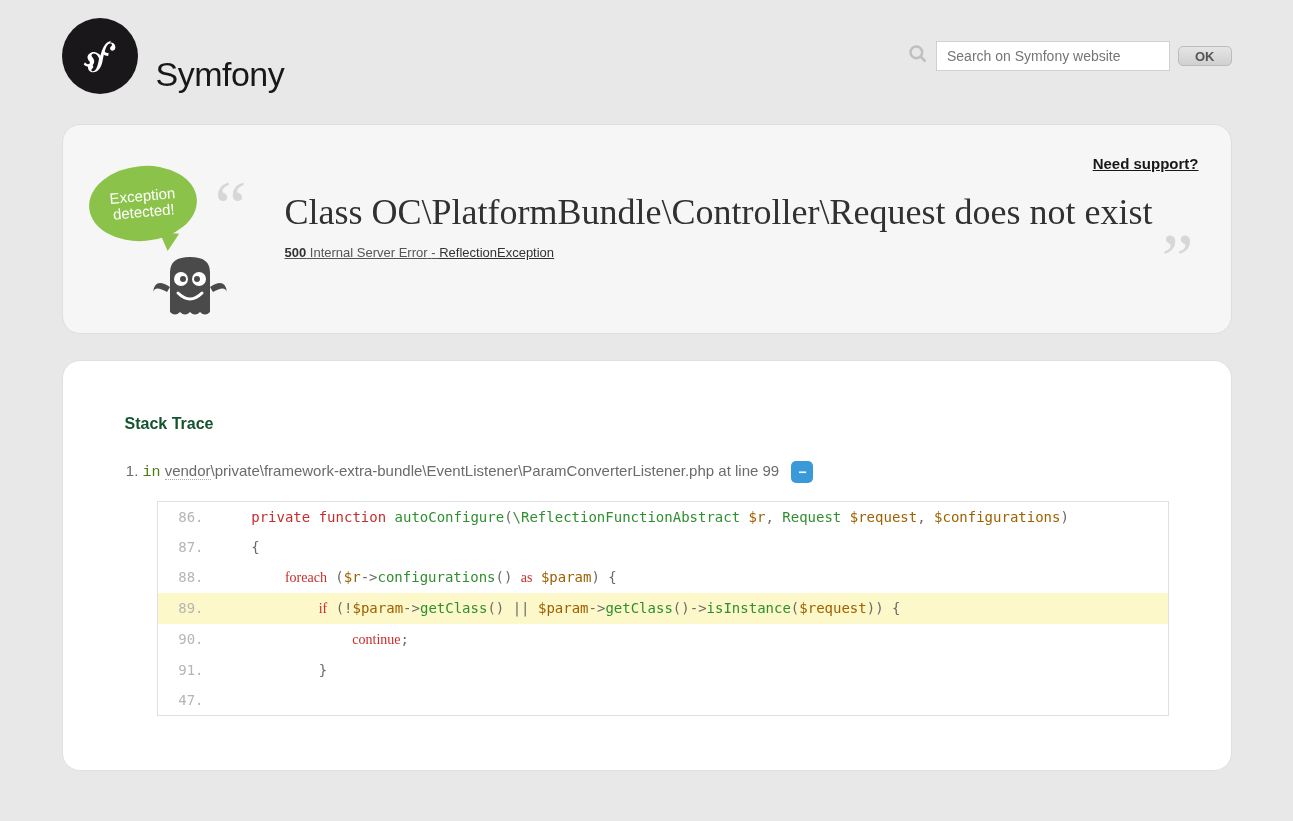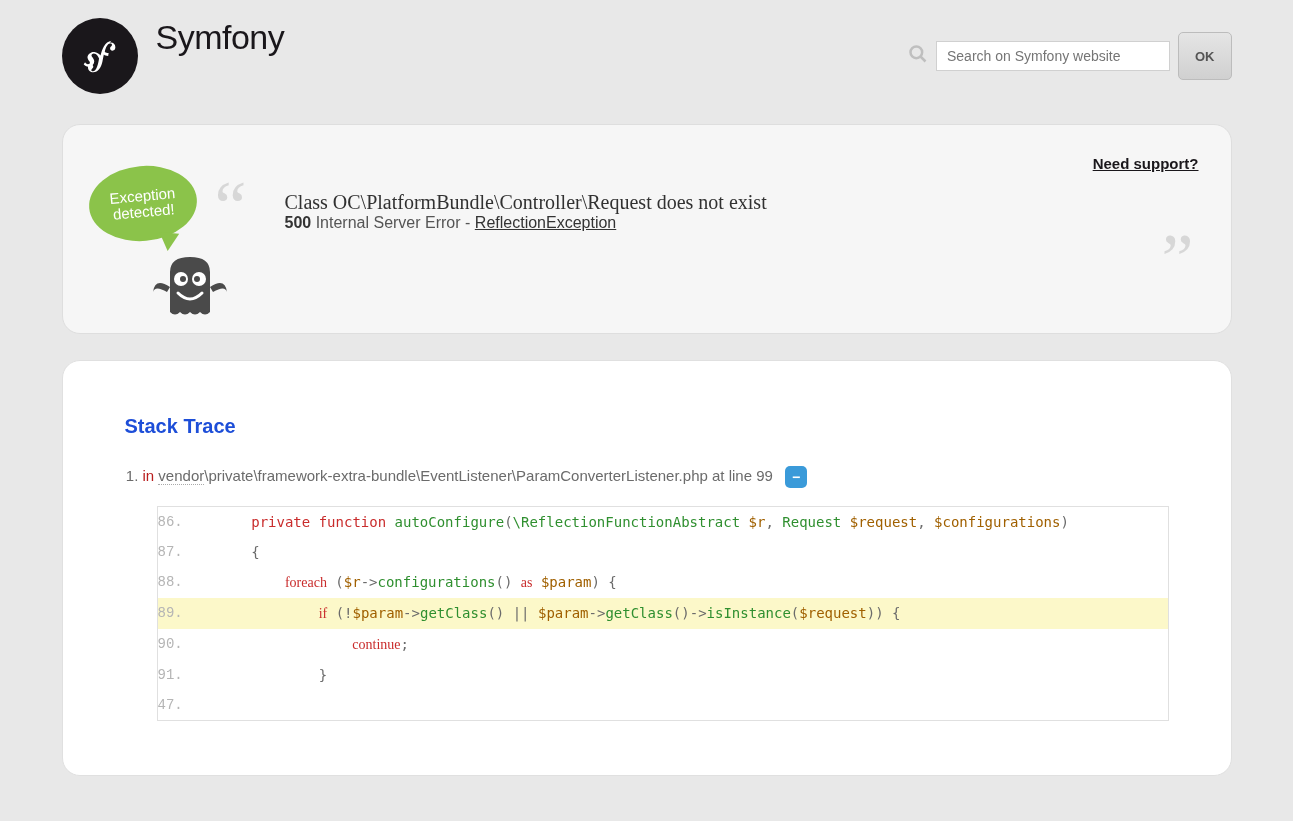--- a/index.html
+++ b/index.html
@@ -12,42 +12,42 @@
       max-width: 1230px;
       margin: 0 auto;
       padding: 18px 30px 0;
     }
     .header {
       display: flex;
       align-items: center;
       justify-content: space-between;
       margin-bottom: 30px;
     }
-    .logo-block { display: flex; align-items: flex-start; gap: 18px; }
+    .logo-block { display: flex; align-items: flex-end; gap: 18px; }
     .logo-circle {
       width: 76px; height: 76px; border-radius: 50%;
       background: #1a171b;
       display: flex; align-items: center; justify-content: center;
     }
     .logo-circle svg { width: 48px; height: 48px; }
     .logo-text {
       font-size: 34px; font-weight: 400; color: #1a171b;
       letter-spacing: -0.5px;
     }
     .search-area { display: flex; align-items: center; gap: 8px; }
     .search-icon-wrap { color: #bfbfbf; }
     .search-input {
       width: 234px; height: 30px;
       border: 1px solid #d0d0d0;
       padding: 0 10px;
       font-size: 14px; color: #888;
       background: #fff;
     }
     .ok-btn {
-      height: 48px; padding: 0 16px;
+      height: 20px; padding: 0 16px;
       background: linear-gradient(#e5e5e5,#d0d0d0);
       border: 1px solid #bcbcbc;
       border-radius: 5px;
       font-weight: bold; color: #555;
       font-size: 13px;
       cursor: pointer;
     }
 
     .panel {
       background: #f6f6f6;
@@ -92,46 +92,46 @@
       font-size: 72px; color: #d7d7d7; font-family: Georgia, serif;
       line-height: 0.5;
     }
     .quote-close {
       position: absolute; right: -5px; top: 80px;
       font-size: 72px; color: #d7d7d7; font-family: Georgia, serif;
       line-height: 0.5;
     }
     .exc-title {
       font-family: Georgia, "Times New Roman", serif;
-      font-size: 20px; font-weight: 400; color: #313131;
-      margin-bottom: 0;
-    }
-    .exc-sub { font-size: 16px; color: #555; }
+      font-size: 36px; font-weight: 400; color: #313131;
+      margin-bottom: 12px;
+    }
+    .exc-sub { font-size: 13px; color: #555; text-decoration: underline; }
     .exc-sub strong { color: #333; }
     .exc-sub a { color: #333; text-decoration: underline; }
 
     .support-link {
       position: absolute; top: 30px; right: 32px;
       font-size: 15px; font-weight: bold;
       color: #1a171b; text-decoration: underline;
     }
 
     .trace-panel {
       background: #fff;
       border-radius: 18px;
       border: 1px solid #e0e0e0;
       padding: 54px 62px 40px;
     }
     .trace-title {
-      font-size: 20px; font-weight: bold; color: #1d4ed8;
+      font-size: 16px; font-weight: bold; color: #14532d;
       margin-bottom: 28px;
     }
     .trace-list { list-style: decimal; padding-left: 18px; }
     .trace-item { font-size: 15px; color: #6b6b6b; margin-bottom: 14px; }
-    .trace-item .in-label { color: #b91c1c; }
+    .trace-item .in-label { color: #4d7c0f; font-family: Liberation Mono, monospace; }
     .trace-item .path-link {
       color: #6b6b6b; border-bottom: 1px dotted #aaa;
       text-decoration: none;
     }
     .collapse-btn {
       display: inline-flex; align-items: center; justify-content: center;
       width: 22px; height: 22px; border-radius: 5px;
       background: #3a9ad9; color: #fff; font-weight: bold;
       font-size: 14px; margin-left: 8px; cursor: pointer;
       vertical-align: middle;
@@ -142,22 +142,22 @@
       margin-top: 18px; margin-left: 14px;
       font-family: "Consolas","Menlo","Monaco",monospace;
       font-size: 14px;
     }
     .code-line {
       display: flex;
       line-height: 30px;
     }
     .code-line.hl { background: #fcf8c9; }
     .line-no {
-      width: 60px; text-align: left; padding-right: 14px;
-      color: #b5b5b5; user-select: none; font-family: Liberation Mono, monospace;
+      width: 60px; text-align: right; padding-right: 14px;
+      color: #b5b5b5; user-select: none;
     }
     .line-content { white-space: pre; flex: 1; }
 
     
     .k-private { color: #c92c2c; } 
     .k-keyword { color: #c92c2c; font-family: Liberation Serif, serif; }
     .k-func { color: #2f8f2f; }    
     .k-type { color: #2f8f2f; }
     .k-var { color: #a06000; }
   </style>

